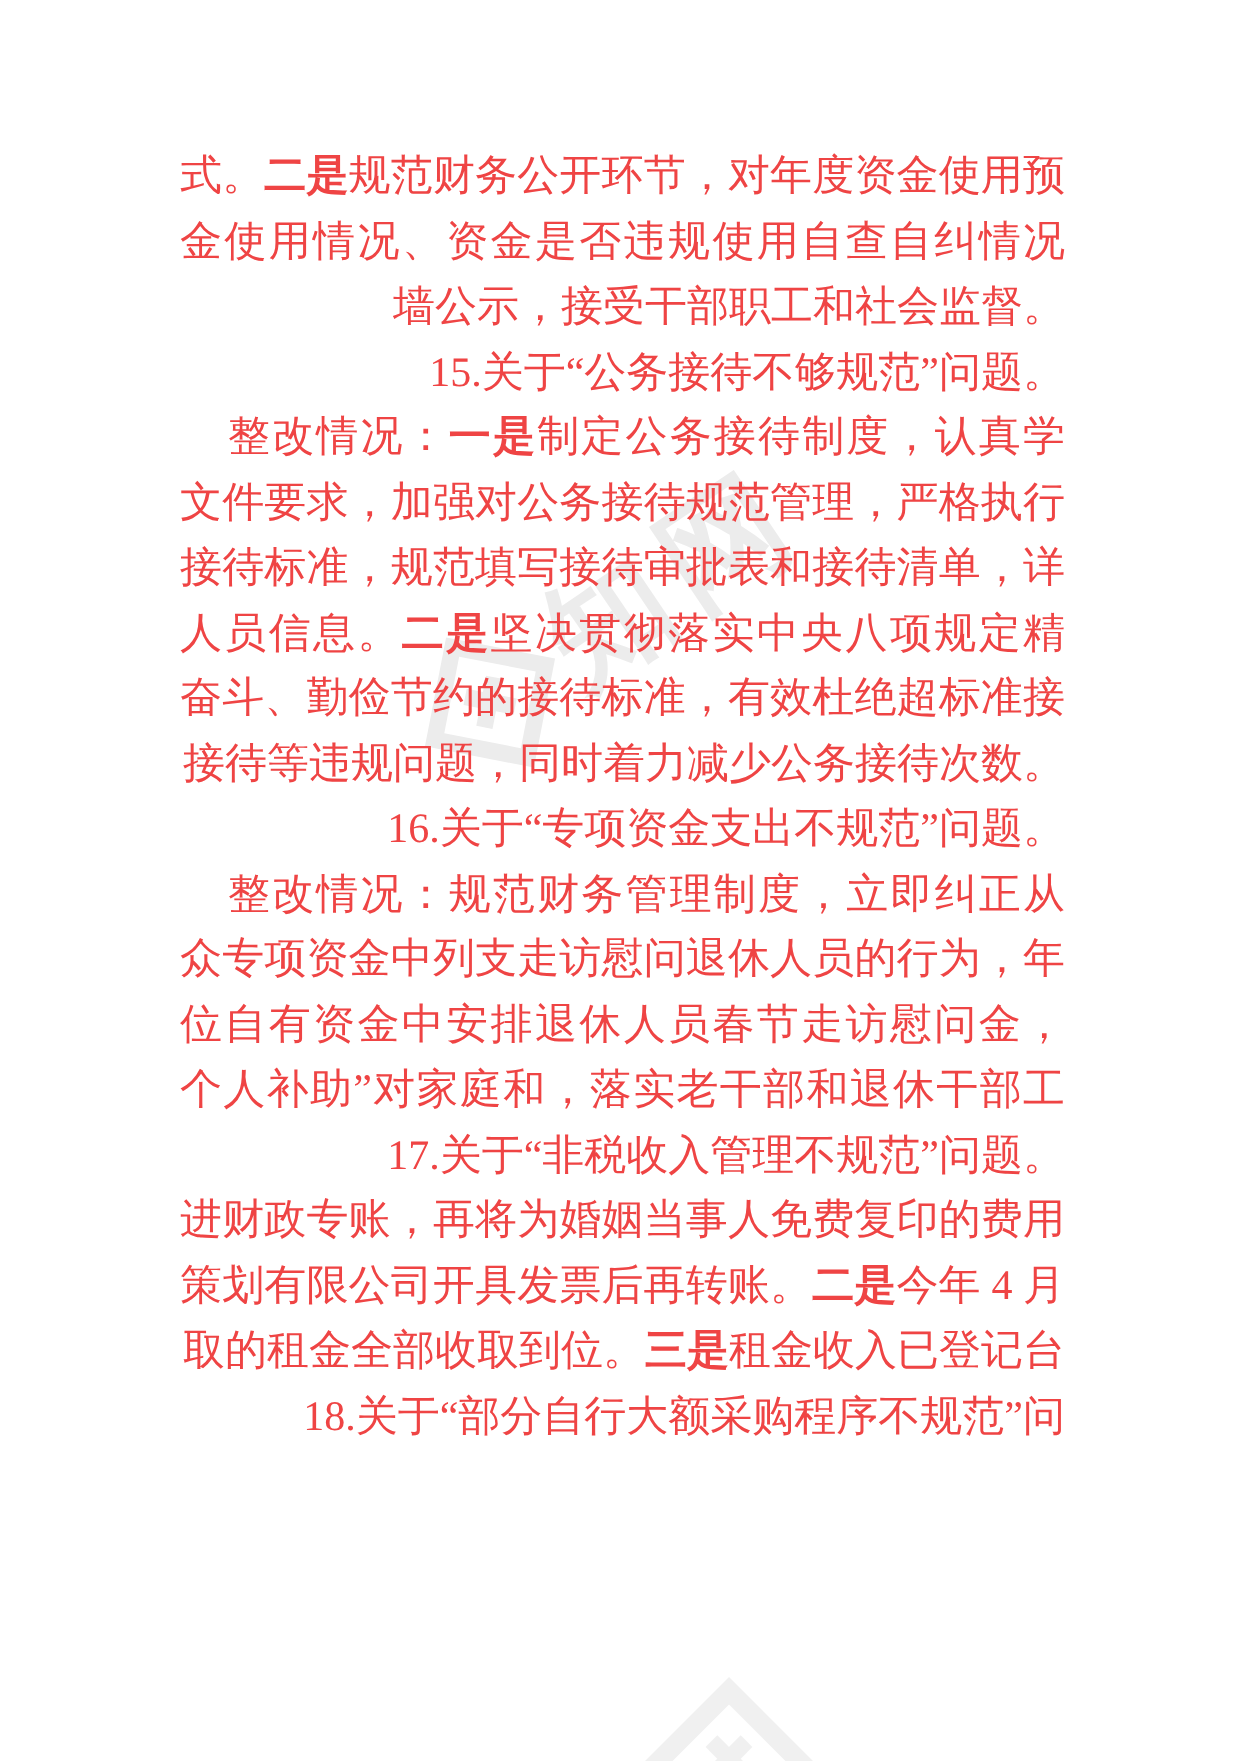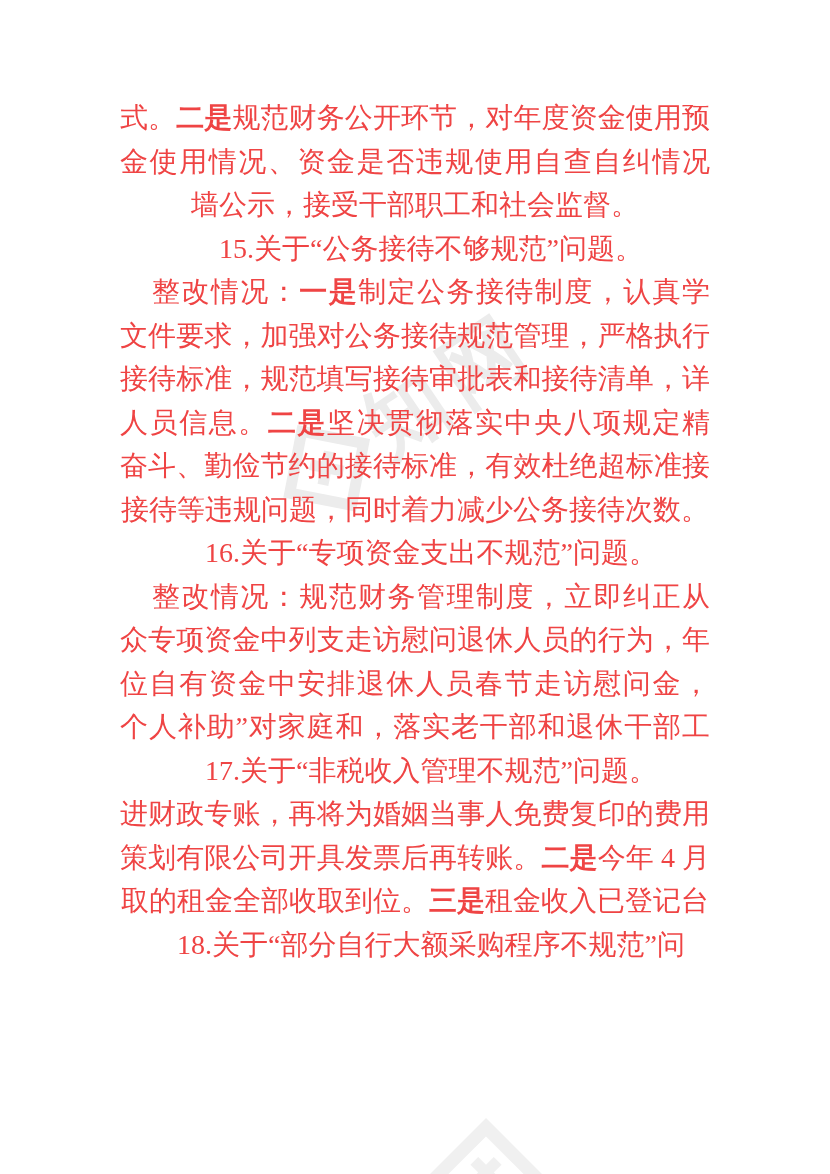--- a/index.html
+++ b/index.html
@@ -28,21 +28,21 @@
   .line {
     height: 43.5px;
     line-height: 43.5px;
     overflow: hidden;
   }
   .line.j {
     text-align: justify;
     text-align-last: justify;
     text-justify: inter-character;
   }
-  .line.l { text-align: center; }
+  .line.l { text-align: right; }
   .line.ind { text-indent: 32px; }
   .line b { font-weight: 700; }
   
   .wm {
     position: absolute;
     color: #ebebeb;
     z-index: 1;
     pointer-events: none;
     user-select: none;
   }

